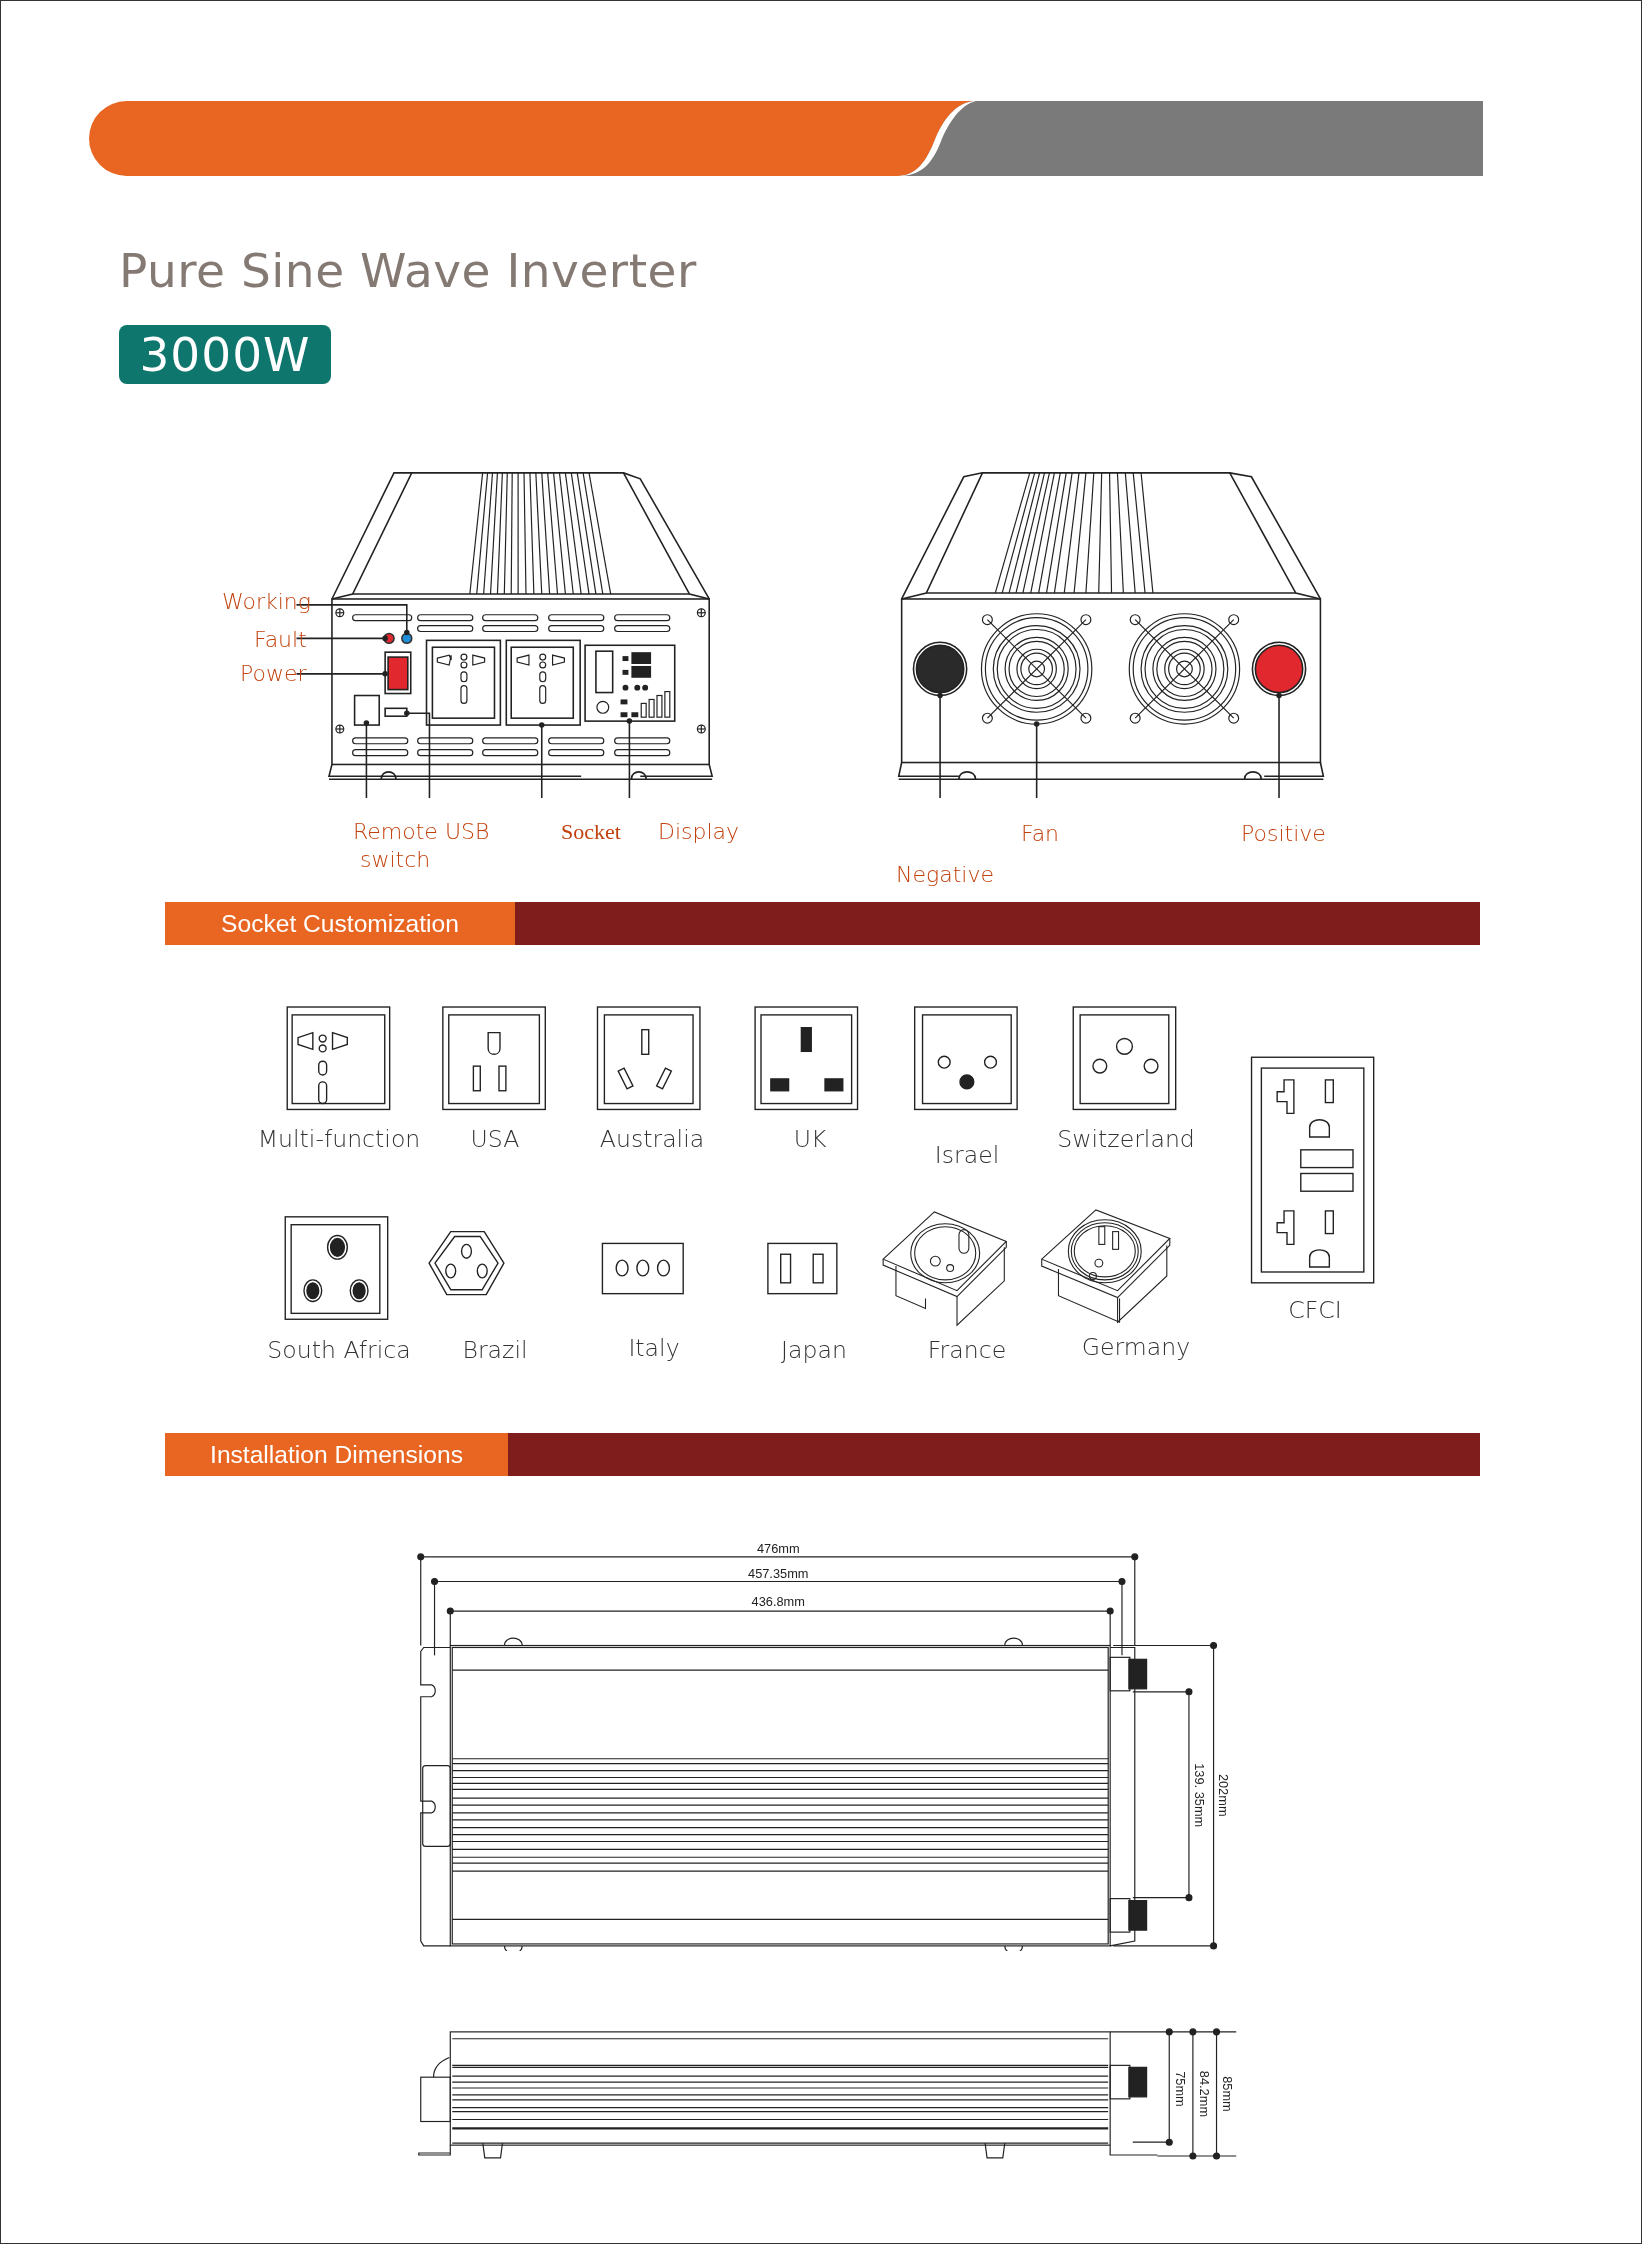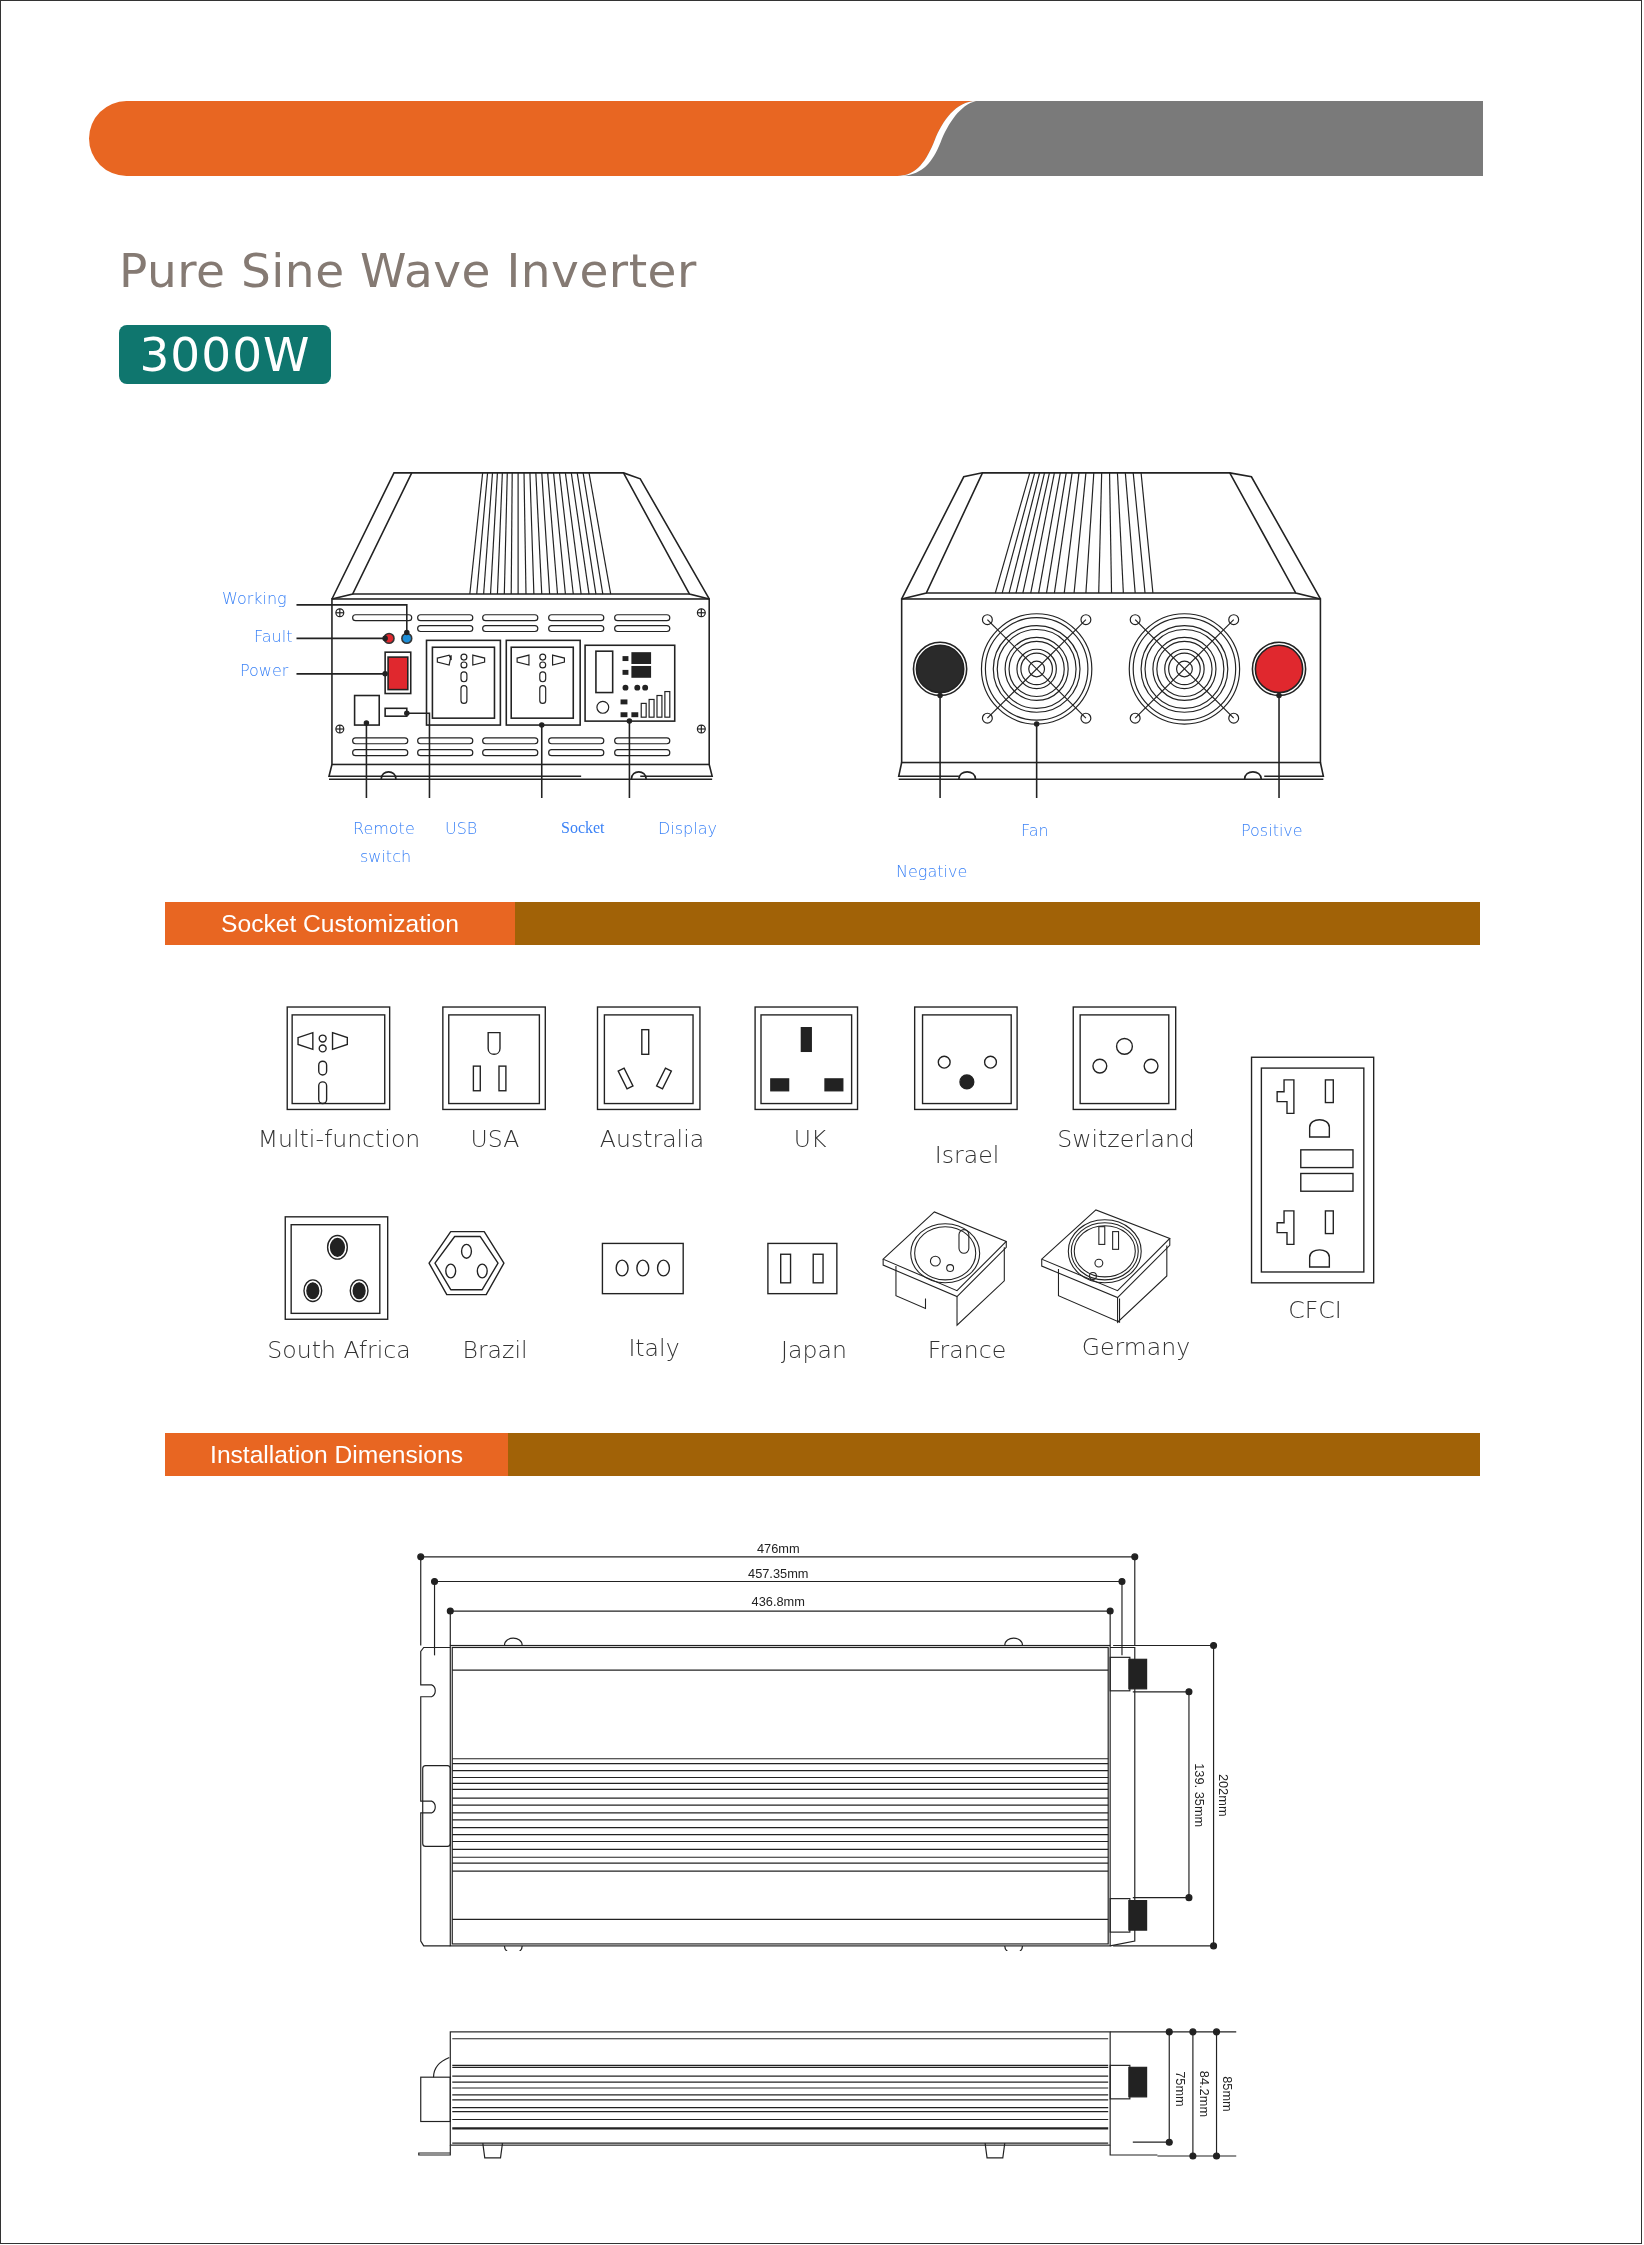--- a/index.html
+++ b/index.html
@@ -5,22 +5,22 @@
   html,body{margin:0;padding:0;background:#fff;}
   body{width:1644px;height:2246px;position:relative;overflow:hidden;font-family:"DejaVu Sans",sans-serif;color:#3a3a3a;}
   .page-border{position:absolute;left:0;top:0;width:1642px;height:2244px;border:1px solid #333;box-sizing:border-box;}
   .header{position:absolute;left:89px;top:101px;width:1394px;height:75px;}
   .header-gray{position:absolute;left:808px;top:0;width:586px;height:75px;background:#7a7a7a;}
   .header-orange{position:absolute;left:0;top:0;width:887px;height:75px;}
   .header-title{position:absolute;left:21.7px;top:11.8px;font-family:"DejaVu Sans",sans-serif;font-weight:200;font-size:39px;letter-spacing:2px;color:#fff;white-space:nowrap;}
   .subtitle{position:absolute;left:119px;top:243px;font-family:"DejaVu Sans",sans-serif;font-size:47px;color:#857a73;letter-spacing:0.5px;}
   .power-badge{position:absolute;left:119px;top:325px;width:212px;height:59px;background:#0f766e;border-radius:7.9px;color:#fff;font-family:"DejaVu Sans",sans-serif;font-size:47px;line-height:59px;text-align:center;letter-spacing:1px;}
   .diagram{position:absolute;}
-  .lbl{position:absolute;font-family:"DejaVu Sans",sans-serif;font-size:16px;color:#3b82f6;white-space:nowrap;font-weight:300;}
-  .section-bar{position:absolute;left:165px;width:1315px;height:43px;background:#a16207;}
+  .lbl{position:absolute;font-family:"DejaVu Sans",sans-serif;font-size:22px;color:#c2410c;white-space:nowrap;font-weight:300;}
+  .section-bar{position:absolute;left:165px;width:1315px;height:43px;background:#7f1d1d;}
   .section-tab{position:absolute;left:0;top:0;height:43px;background:#e86622;color:#fff;font-family:"Liberation Sans",sans-serif;font-size:24.6px;line-height:43px;padding:0 0 0 0;text-align:center;}
   .socket-label{position:absolute;font-family:"DejaVu Sans",sans-serif;font-size:23.6px;color:#333;white-space:nowrap;transform:translateX(-50%);font-weight:300;}
   .dim-text{font-family:"Liberation Sans",sans-serif;font-size:13px;fill:#222;}
 </style>
 </head>
 <body>
 
 <div class="page-border"></div>
 
 <div class="header">

